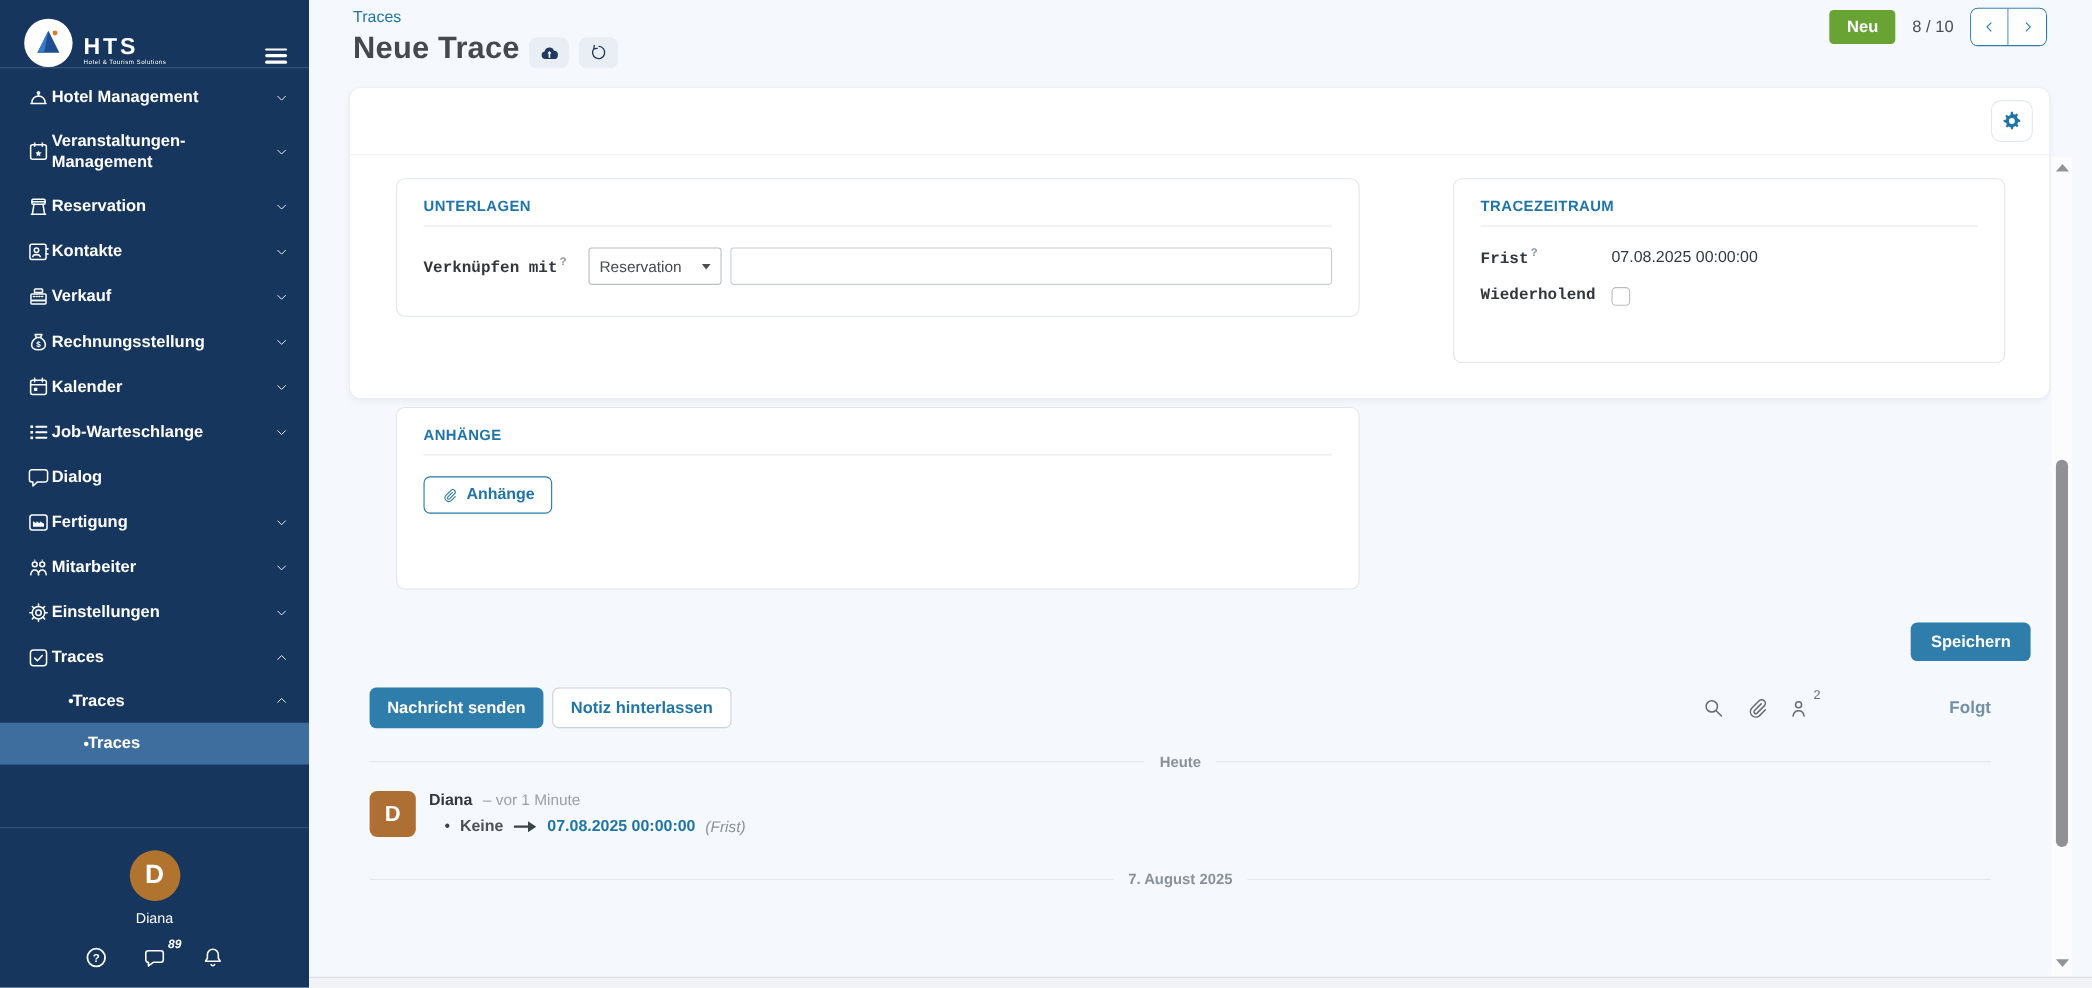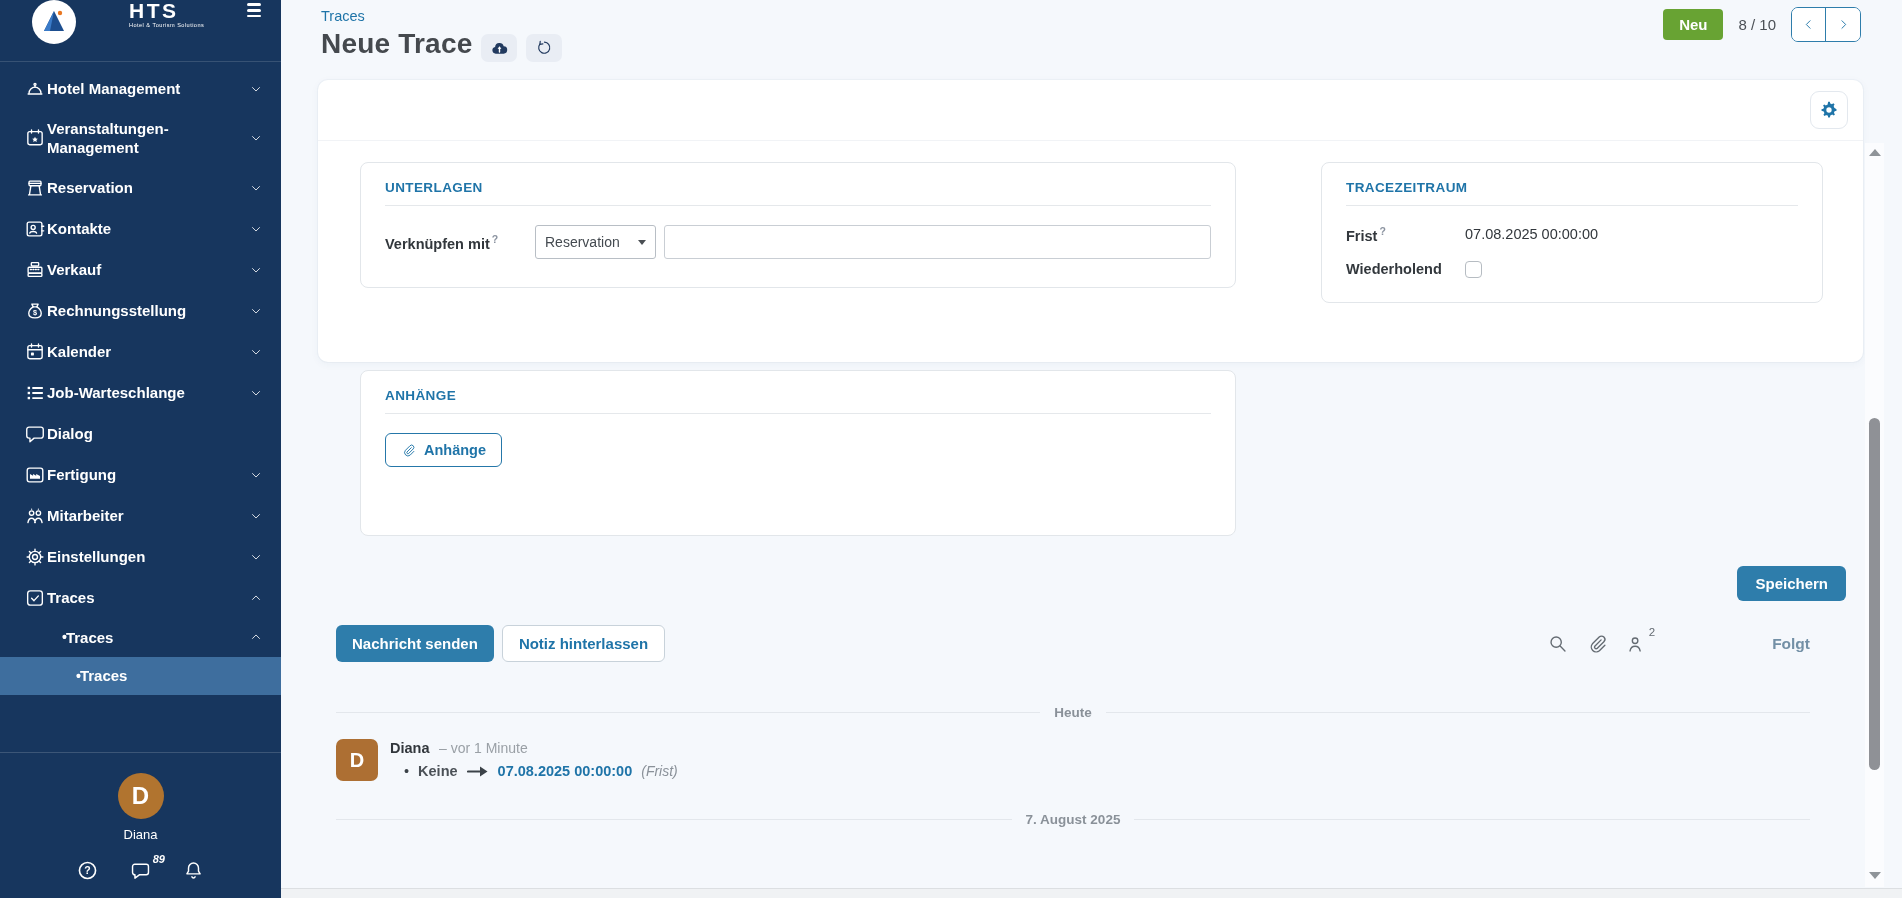--- a/index.html
+++ b/index.html
@@ -2,21 +2,21 @@
 <html><head>
 <meta charset="utf-8">
 <style>
   * { box-sizing: border-box; margin: 0; padding: 0; }
   html,body { width:1902px; height:898px; overflow:hidden; }
   body { font-family:"Liberation Sans","DejaVu Sans",sans-serif; background:#f5f8fc; color:#32373c; }
   .app { display:flex; width:1902px; height:898px; }
 
   
   .sidebar { width:281px; flex-shrink:0; background:#17365e; color:#fff; display:flex; flex-direction:column; }
-  .sb-header { height:62px; display:flex; align-items:flex-start; padding:0 20px 0 32px; border-bottom:1px solid rgba(255,255,255,.14); flex-shrink:0;gap:43px; }
+  .sb-header { height:62px; display:flex; align-items:flex-end; padding:0 20px 0 22px; border-bottom:1px solid rgba(255,255,255,.14); flex-shrink:0; }
   .logo-circle { width:44px; height:44px; border-radius:50%; background:#fff; display:flex; align-items:center; justify-content:center; flex-shrink:0; }
   .brand-text { margin-left:10px; line-height:1; }
   .brand-name { font-size:21px; font-weight:bold; letter-spacing:2.5px; }
   .brand-tagline { font-size:5.6px; letter-spacing:.45px; margin-top:2px; white-space:nowrap; }
   .hamburger { margin-left:auto; width:20px; cursor:pointer; }
   .hamburger div { height:2.4px; background:#fff; border-radius:2px; margin:3.4px 0; }
 
   .menu { flex:1; padding-top:6px; overflow:hidden; }
   .menu-item { display:flex; align-items:center; gap:1px; padding:9.5px 18px 9.5px 24px; font-size:15px; font-weight:600; line-height:1.3; cursor:pointer; }
   .mi-icon { width:22px; height:22px; flex-shrink:0; }
@@ -55,25 +55,25 @@
   .sheet { position:absolute; top:80px; left:37px; right:39px; height:282px; background:#fff; border-radius:10px; box-shadow:0 0 0 1px rgba(40,70,110,.03), 0 2px 8px rgba(40,70,110,.05); }
   .sheet-topbar { height:61px; border-bottom:1px solid #f1f3f6; position:relative; }
   .gear-btn { position:absolute; top:11px; right:15px; width:38px; height:38px; background:#fff; border:1px solid #e3e8ee; border-radius:9px; display:flex; align-items:center; justify-content:center; cursor:pointer; }
   .gear-btn svg { width:20px; height:20px; }
 
   .sheet-cards { position:absolute; top:82px; left:42px; display:flex; align-items:flex-start; }
   .card { background:#fff; border:1px solid #e2e6ea; border-radius:8px; padding:17px 24px; }
   .card-title { color:#1f74a8; font-weight:bold; font-size:13.5px; letter-spacing:.4px; }
   .card-divider { height:1px; background:#e5e8eb; margin:10px 0 19px; }
   .card-unterlagen { width:876px; height:126px; }
-  .card-zeitraum { width:502px; height:141px; margin-left:85px; }
+  .card-zeitraum { width:502px; height:168px; margin-left:85px; }
   .card-anhaenge { position:absolute; top:370px; left:79px; width:876px; height:166px; }
 
   .field-row { display:flex; align-items:center; }
-  .field-label { font-weight:bold; font-size:14.5px; color:#32373c; flex-shrink:0; }
+  .field-label { font-weight:bold; font-size:14.5px; color:#32373c; flex-shrink:0;font-family:Liberation Mono, monospace; }
   .w150 { width:150px; } .w119 { width:119px; }
   sup.help { color:#8b93a0; font-size:10.5px; font-weight:bold; margin-left:2px; }
   .select-box { height:34px; border:1px solid #b8bec5; border-radius:3px; background:#fff; display:flex; align-items:center; gap:18px; padding:0 9px; font-size:14px; color:#444a50; cursor:pointer; flex-shrink:0; }
   .caret-down { width:0; height:0; border-left:4px solid transparent; border-right:4px solid transparent; border-top:5px solid #4a4f54; }
   .text-input { flex:1; height:34px; border:1px solid #c9ced4; border-radius:3px; margin-left:8px; background:#fff; font-size:14px; padding:0 8px; color:#32373c; }
   .frist-value { font-size:14.5px; color:#32373c; }
   .row-gap { margin-top:17px; }
   .checkbox { width:17px; height:17px; border:1.5px solid #b6bcc2; border-radius:4px; background:#fff; cursor:pointer; }
 
   .attach-btn { display:inline-flex; align-items:center; gap:8px; border:1px solid #2577a9; color:#1f74a8; background:#fff; border-radius:6px; padding:8px 15px; font-size:14.5px; font-weight:600; cursor:pointer; }
@@ -85,21 +85,21 @@
   .chatter { position:absolute; top:625px; left:55px; right:92px; }
   .chatter-top { display:flex; align-items:center; }
   .btn-send { background:#2e7dab; color:#fff; border:none; border-radius:6px; font-size:15px; font-weight:bold; padding:10px 16px; cursor:pointer; }
   .btn-note { background:#fff; color:#1f74a8; border:1px solid #c8d2da; border-radius:6px; font-size:15px; font-weight:700; padding:9px 16px; margin-left:8px; cursor:pointer; }
   .chatter-icons { margin-left:auto; display:flex; align-items:center; gap:17px; color:#646b72; }
   .c-ic { width:22px; height:22px; position:relative; cursor:pointer; }
   .c-ic svg { width:100%; height:100%; }
   .c-sup { position:absolute; top:-7px; right:-8px; font-size:11.5px; color:#646b72; }
   .folgt { margin-left:125px; color:#7390a6; font-size:15.5px; font-weight:600; cursor:pointer; }
 
-  .sep { display:flex; align-items:center; margin-top:43px; }
+  .sep { display:flex; align-items:center; margin-top:23px; }
   .sep::before, .sep::after { content:""; flex:1; height:1px; background:#e3e7ec; }
   .sep-label { padding:0 14px; color:#8a9199; font-weight:bold; font-size:13.5px; }
   .sep2 { margin-top:31px;text-align:center; }
 
   .msg { display:flex; gap:12px; margin-top:19px; }
   .msg-avatar { width:42px; height:42px; border-radius:7px; background:#ad6f33; color:#fff; font-size:20px; font-weight:bold; display:flex; align-items:center; justify-content:center; flex-shrink:0; }
   .msg-author { font-weight:bold; font-size:14.5px; color:#32373c; }
   .msg-time { color:#9aa0a6; font-size:14px; margin-left:5px; }
   .msg-line2 { display:flex; align-items:center; gap:9px; margin-top:6px; padding-left:14px; font-size:14.5px; }
   .msg-bullet { color:#3b4248; }

